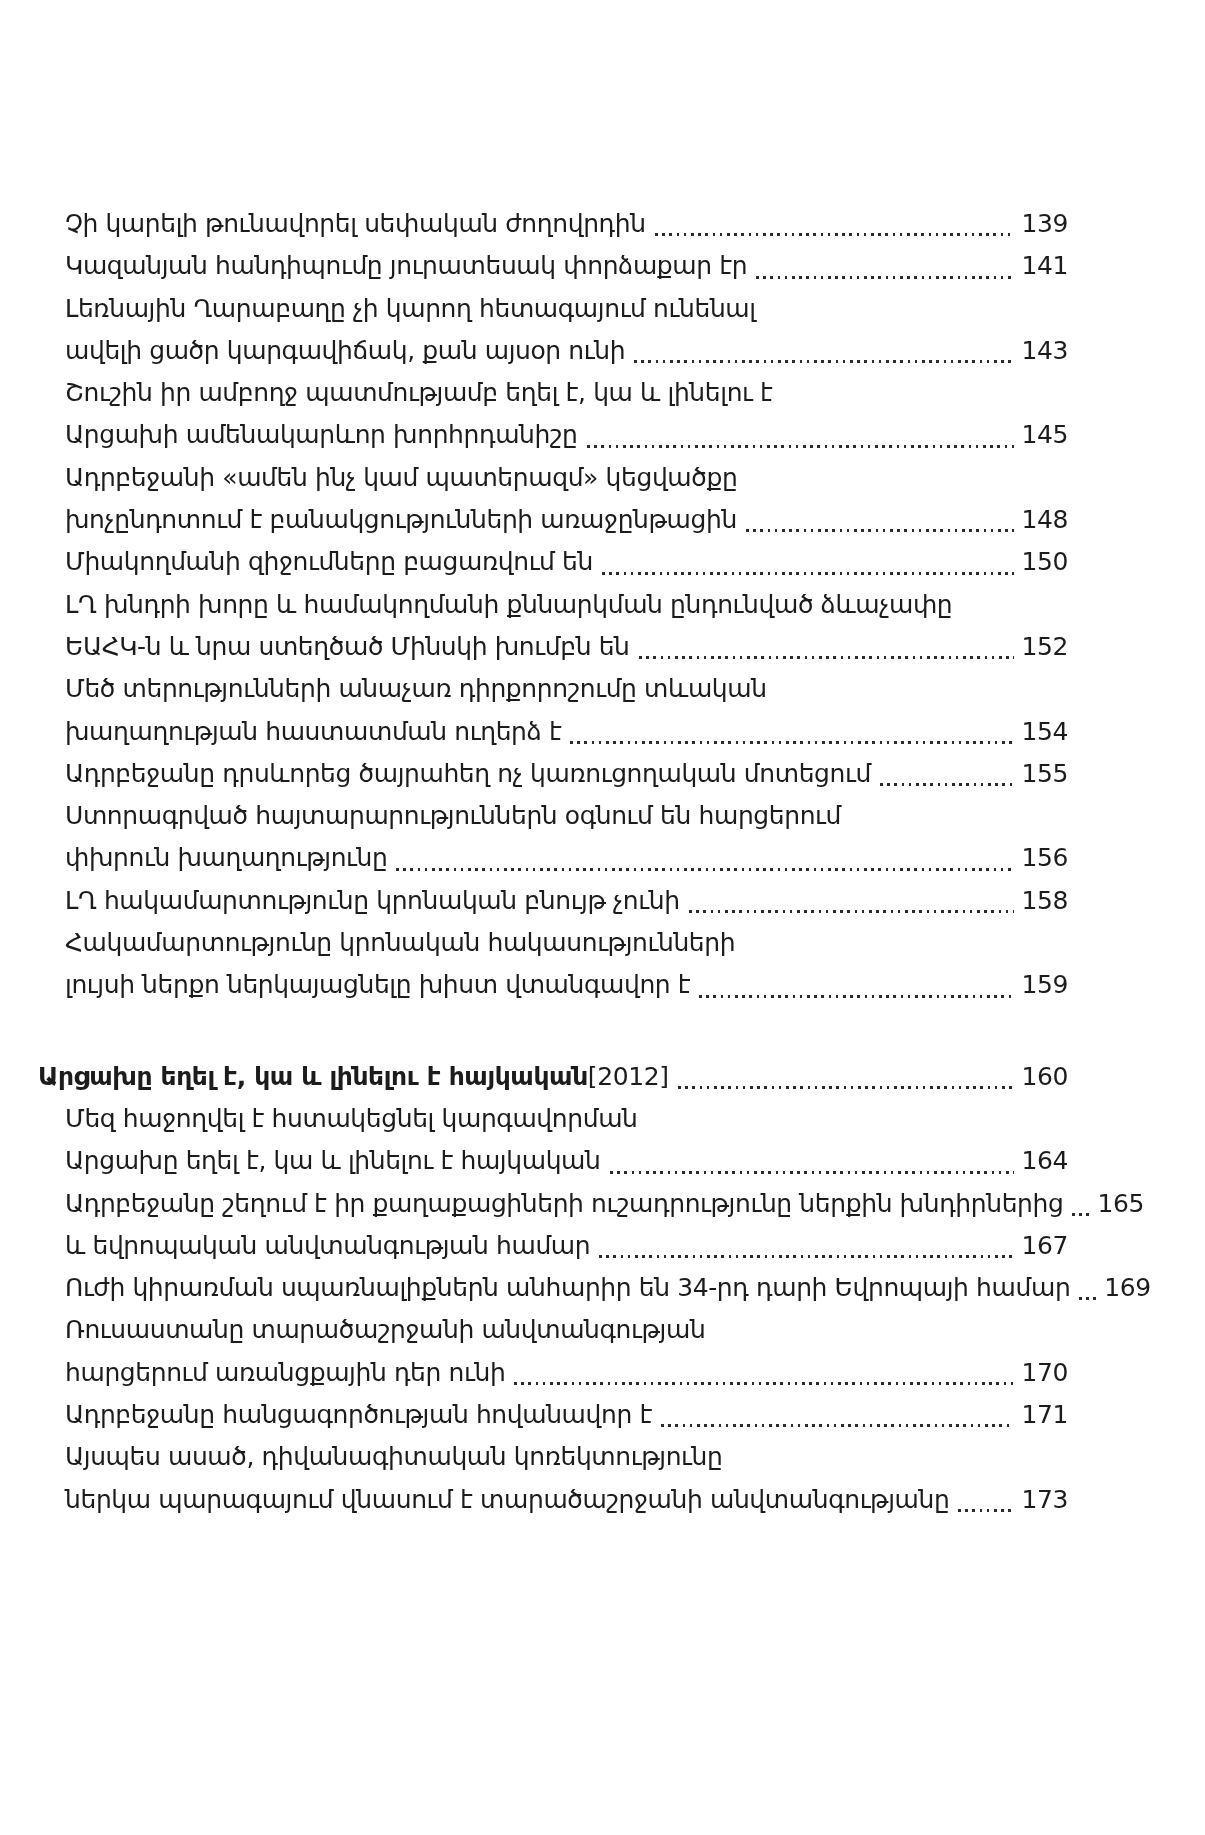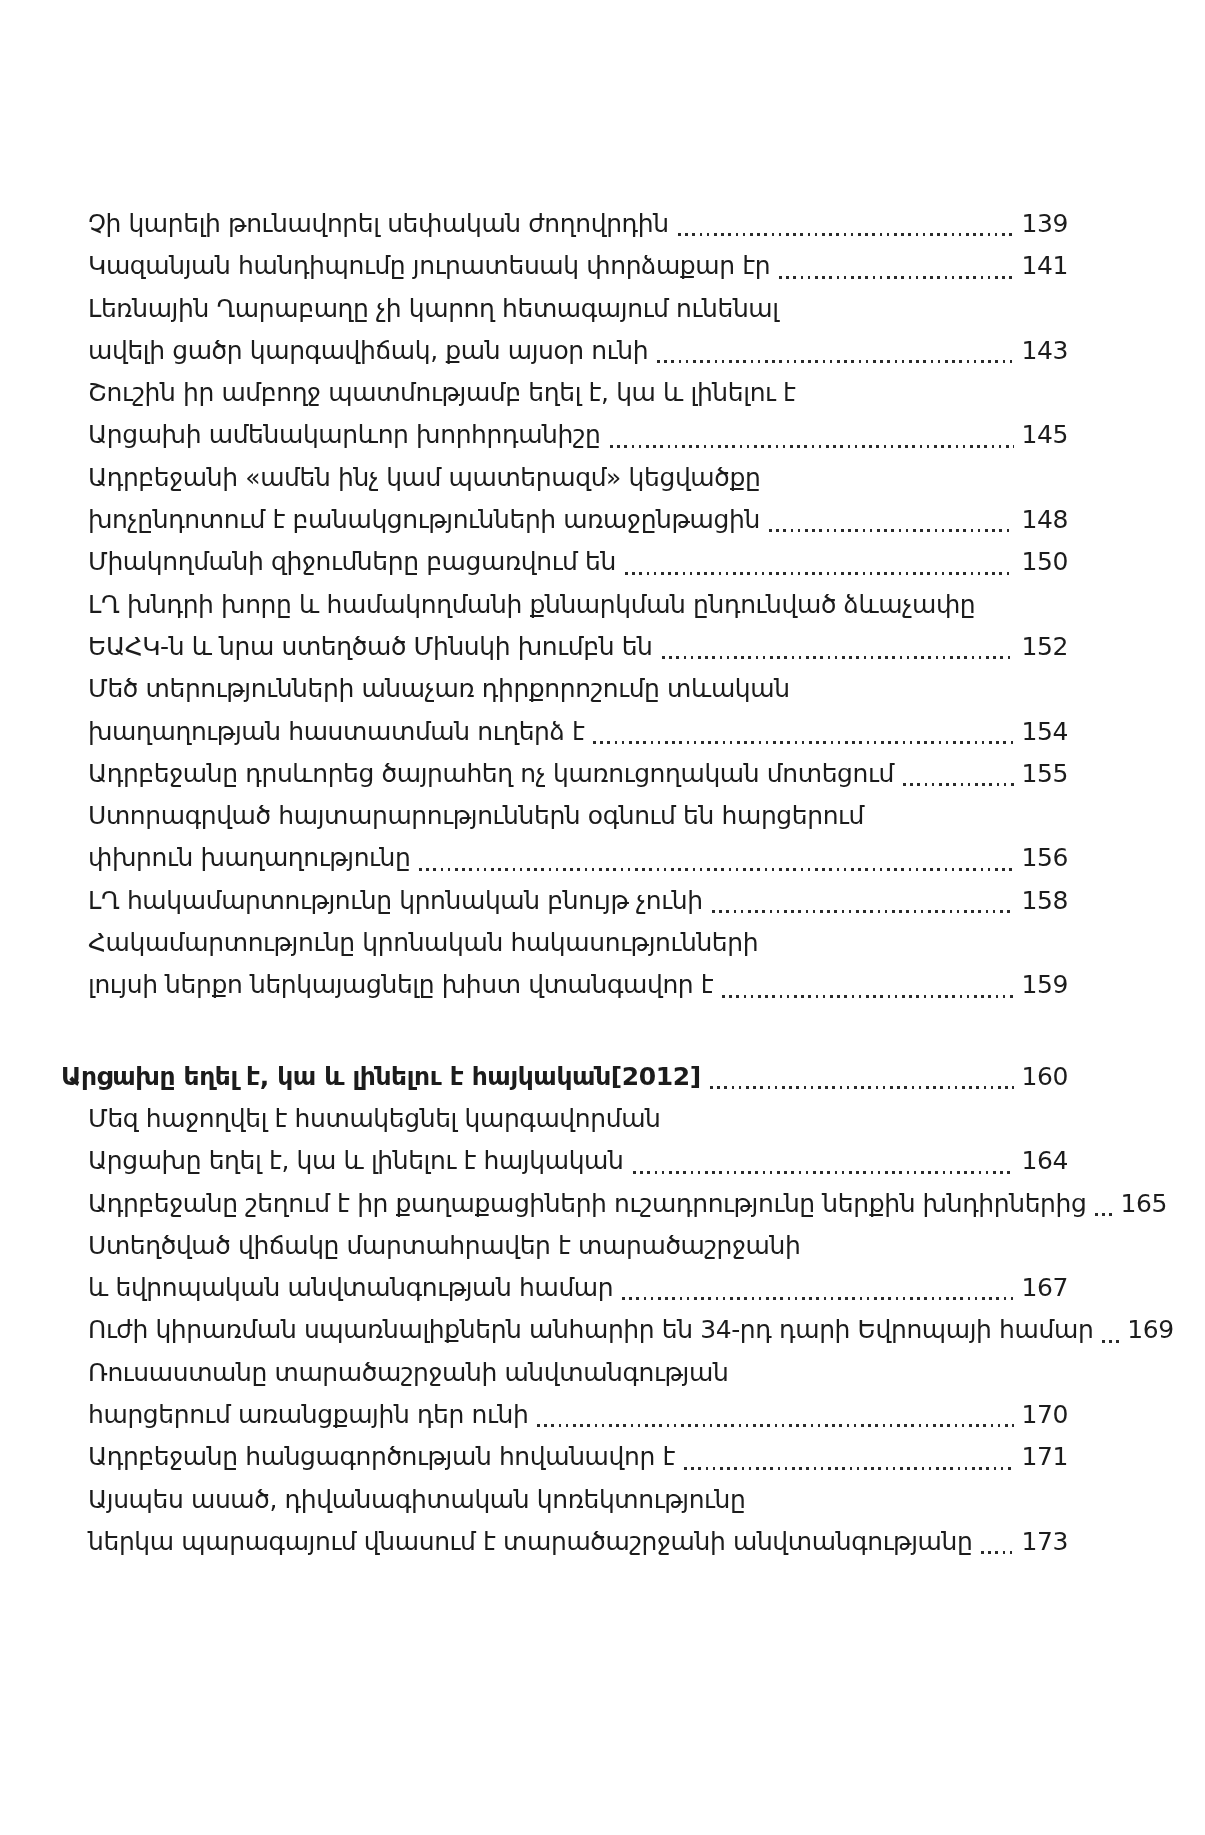--- a/index.html
+++ b/index.html
@@ -8,21 +8,21 @@
     background: #ffffff;
   }
   body {
     width: 1205px;
     height: 1835px;
     overflow: hidden;
     font-family: "DejaVu Sans", sans-serif;
     color: #1c1c1c;
   }
   .toc {
-    padding: 203px 137px 0 88px;
+    padding: 203px 137px 0 65px;
   }
   .entry { margin: 0; }
   .row {
     display: flex;
     align-items: baseline;
     line-height: 42.3px;
     font-size: 25px;
     letter-spacing: -0.4px;
     white-space: nowrap;
   }
@@ -35,21 +35,21 @@
     align-self: flex-end;
     margin-bottom: 9px;
     background-image: repeating-linear-gradient(to right, #2b2b2b 0, #2b2b2b 2.6px, transparent 2.6px, transparent 7.2px);
   }
   .pg {
     flex: 0 0 auto;
     text-align: right;
   }
   .entry.section { margin-top: 49px; margin-left: -27px; }
   .entry.section .title { font-weight: bold; }
-  .entry.section .suffix { font-weight: bold; }
+  .entry.section .suffix { font-weight: normal; }
 </style>
 </head>
 <body>
 
 <main class="toc">
   <div id="toc-list">
       <div class="entry">
         <div class="row">
           <span class="txt">Չի կարելի թունավորել սեփական ժողովրդին</span>
           <span class="leader"></span>
@@ -176,23 +176,20 @@
       </div>
       <div class="entry">
         <div class="row">
           <span class="txt">Ադրբեջանը շեղում է իր քաղաքացիների ուշադրությունը ներքին խնդիրներից</span>
           <span class="leader"></span>
           <span class="pg">165</span>
         </div>
       </div>
       <div class="entry">
         <div class="row">
-          <span class="txt">Ստեղծված վիճակը մարտահրավեր է տարածաշրջանի</span>
-        </div>
-        <div class="row">
           <span class="txt">և եվրոպական անվտանգության համար</span>
           <span class="leader"></span>
           <span class="pg">167</span>
         </div>
       </div>
       <div class="entry">
         <div class="row">
           <span class="txt">Ուժի կիրառման սպառնալիքներն անհարիր են 34-րդ դարի Եվրոպայի համար</span>
           <span class="leader"></span>
           <span class="pg">169</span>

